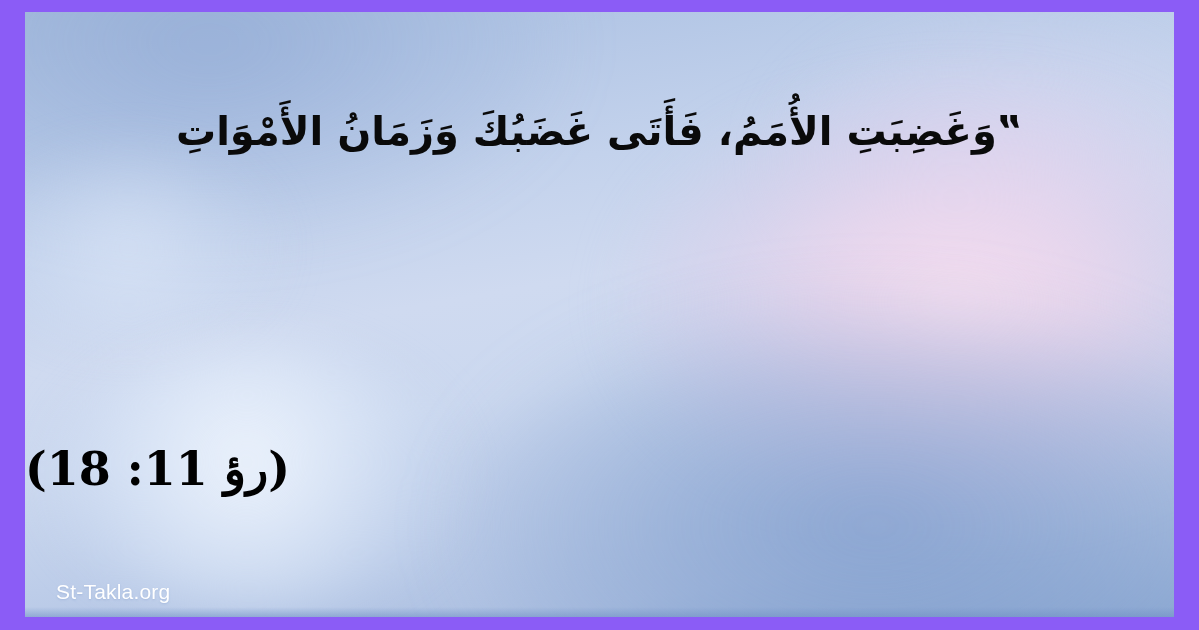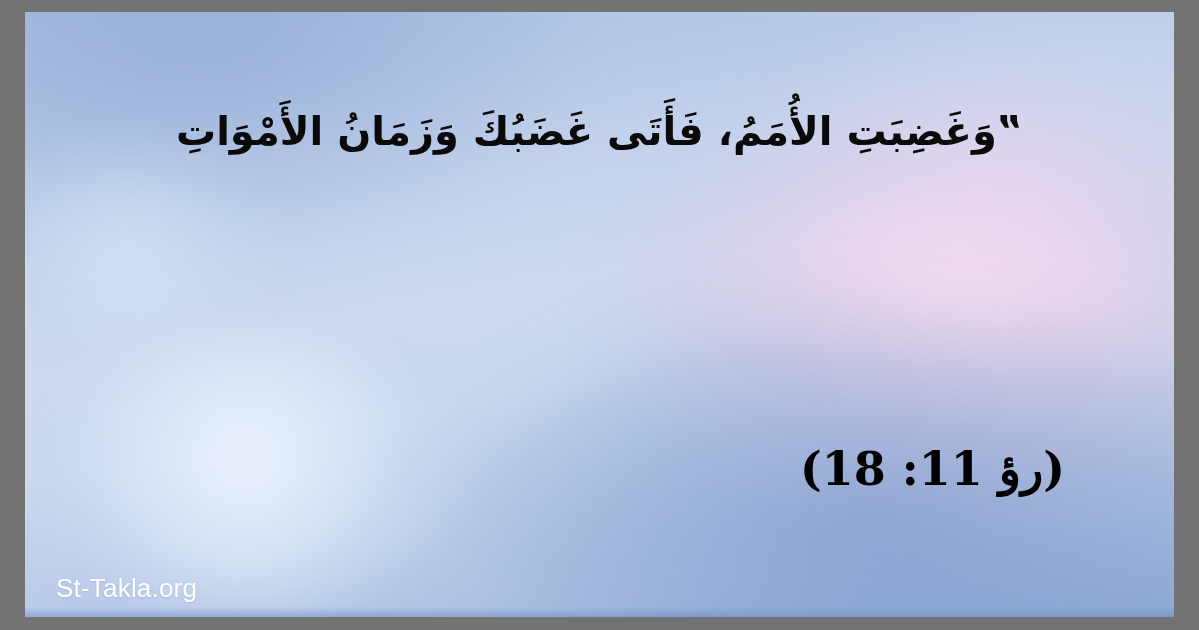--- a/index.html
+++ b/index.html
@@ -7,21 +7,21 @@
     margin: 0;
     padding: 0;
     background: #ffffff;
   }
 
   #canvas {
     position: relative;
     width: 1199px;
     height: 630px;
     overflow: hidden;
-    background: #737373;
+    background: #8b5cf6;
     font-family: "DejaVu Sans", sans-serif;
   }
 
   
   #photo {
     position: absolute;
     left: 25px;
     top: 12px;
     width: 1149px;
     height: 605px;
@@ -165,41 +165,41 @@
     color: #0a0a0a;
     letter-spacing: 0;
     white-space: nowrap;
   }
 
   #citation {
     position: absolute;
     left: 25px;
     top: 12px;
     width: 1040px;
-    text-align: right;
+    text-align: left;
     direction: rtl;
     padding-top: 432px;
     box-sizing: border-box;
   }
 
   #citation .cite-text {
     font-family: "DejaVu Serif", "Liberation Serif", serif;
     font-weight: 700;
     font-size: 46px;
     color: #000000;
     line-height: 1.1;
   }
 
   
   #watermark {
     position: absolute;
     left: 56px;
     bottom: 26px;
     font-family: "Liberation Sans", "DejaVu Sans", sans-serif;
-    font-size: 26px;
+    font-size: 21px;
     font-weight: 400;
     color: #ffffff;
     letter-spacing: 0.2px;
     text-shadow: 0 1px 2px rgba(120,150,200,0.35);
     direction: ltr;
   }
 </style>
 </head>
 <body>
 

